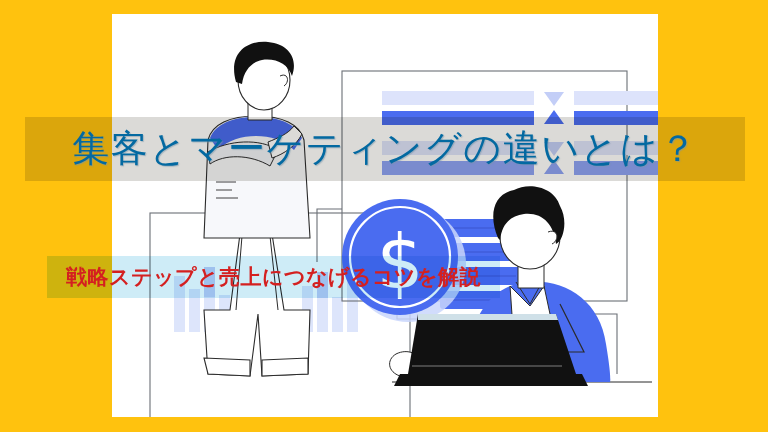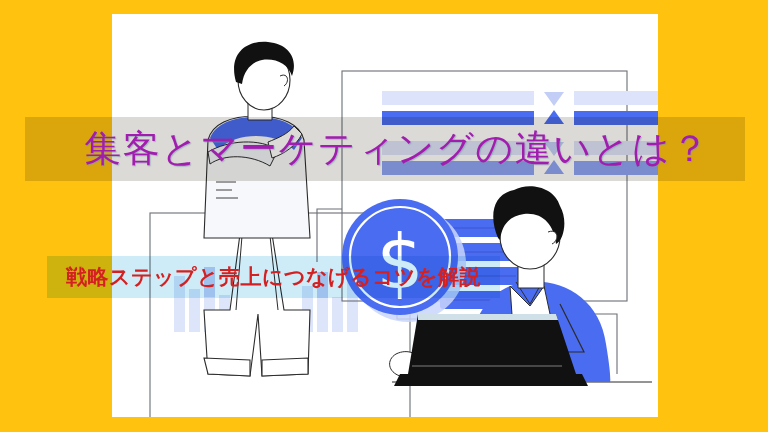--- a/index.html
+++ b/index.html
@@ -23,25 +23,24 @@
   
   .title-band{
     position:absolute;left:25px;top:117px;width:720px;height:64px;
     background:rgba(170,168,160,0.42);
     mix-blend-mode:multiply;
   }
   .title-text{
     position:absolute;left:25px;top:117px;width:720px;height:64px;
     display:flex;align-items:center;justify-content:center;
     font-size:37px;letter-spacing:1.5px;
-    color:#a21caf;
+    color:#0369a1;
     font-family:"DejaVu Sans","Liberation Sans",sans-serif;
     text-shadow:1px 1px 1px rgba(120,150,170,0.55);
     white-space:nowrap;
-    margin-left:12px;
   }
   .sub-band{
     position:absolute;left:47px;top:256px;width:453px;height:42px;
     background:rgba(152,215,238,0.48);
     mix-blend-mode:multiply;
   }
   .sub-text{
     position:absolute;left:47px;top:256px;width:453px;height:42px;
     display:flex;align-items:center;justify-content:center;
     font-size:21px;letter-spacing:0.5px;font-weight:bold;

